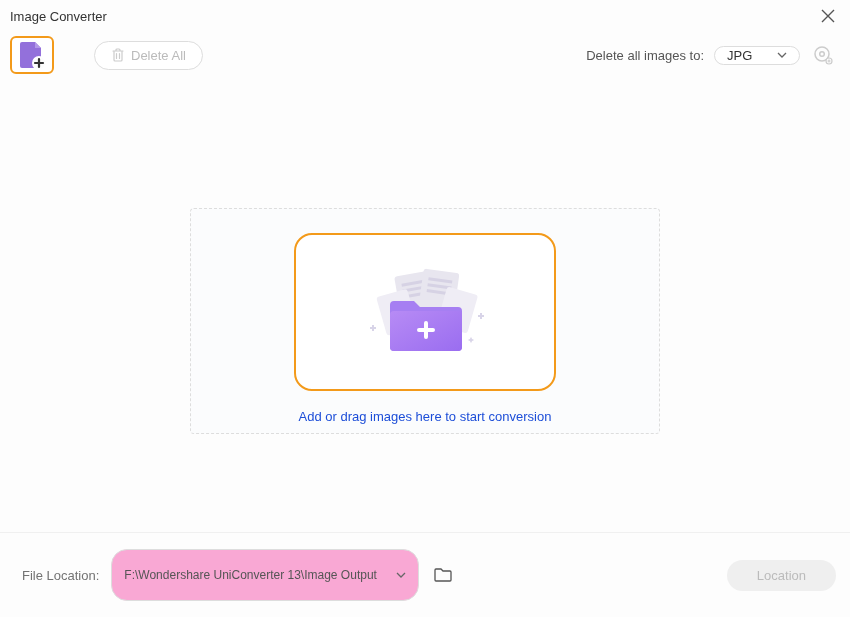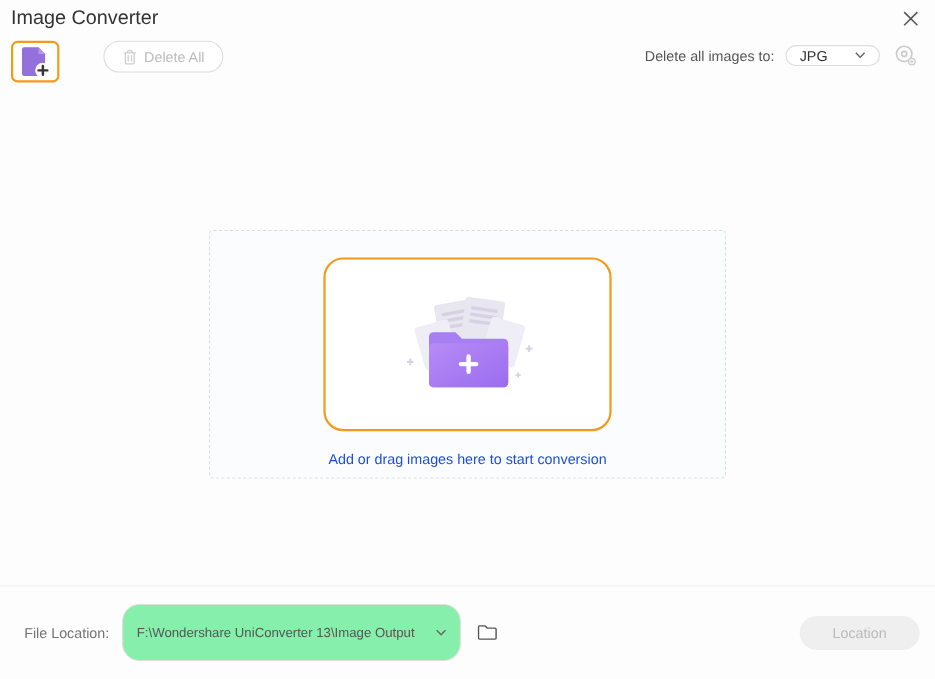--- a/index.html
+++ b/index.html
@@ -1,37 +1,37 @@
 <!DOCTYPE html>
 <html><head>
   <meta charset="utf-8">
   <style>
     * { margin: 0; padding: 0; box-sizing: border-box; font-family: -apple-system, BlinkMacSystemFont, "Segoe UI", Arial, sans-serif; }
     body { width: 850px; height: 617px; background: #fdfdfd; position: relative; overflow: hidden; }
     
     .titlebar { display: flex; align-items: center; justify-content: space-between; padding: 6px 12px 4px 10px; }
-    .titlebar-title { font-size: 18px; color: #333; font-weight: 500; }
+    .titlebar-title { font-size: 13px; color: #333; font-weight: 500; }
     .close-btn { width: 20px; height: 20px; display: flex; align-items: center; justify-content: center; cursor: pointer; color: #555; }
     
-    .toolbar { display: flex; align-items: flex-start; padding: 6px 14px 14px 10px; gap: 40px; }
+    .toolbar { display: flex; align-items: center; padding: 6px 14px 14px 10px; gap: 40px; }
     .add-file-btn { width: 44px; height: 38px; border: 2px solid #f39a1a; border-radius: 6px; display: flex; align-items: center; justify-content: center; cursor: pointer; background: #fff; }
     .delete-all-btn { display: flex; align-items: center; gap: 6px; padding: 6px 16px; border: 1px solid #ddd; border-radius: 18px; color: #bbb; font-size: 13px; cursor: pointer; background: #fff; }
     .toolbar-right { margin-left: auto; display: flex; align-items: center; gap: 10px; }
     .convert-label { font-size: 13px; color: #555; }
     .format-select { display: flex; align-items: center; justify-content: space-between; padding: 1px 12px; border: 1px solid #ddd; border-radius: 14px; min-width: 86px; font-size: 13px; color: #333; cursor: pointer; background: #fff; }
     .settings-btn { width: 26px; height: 26px; display: flex; align-items: center; justify-content: center; cursor: pointer; color: #ccc; }
     
     .main { padding-top: 120px; display: flex; justify-content: center; }
     .drop-zone { width: 470px; height: 226px; border: 1px dashed #ddd; border-radius: 4px; background: #fbfcfd; display: flex; flex-direction: column; align-items: center; justify-content: center; gap: 18px; padding-top: 14px; }
     .drop-target { width: 262px; height: 158px; border: 2px solid #f39a1a; border-radius: 18px; display: flex; align-items: center; justify-content: center; cursor: pointer; background: #fff; }
     .drop-text { font-size: 13px; color: #1d4ed8; }
     
     .footer { position: absolute; bottom: 0; left: 0; right: 0; display: flex; align-items: center; padding: 16px 14px 16px 22px; border-top: 1px solid #f0f0f0; background: #fdfdfd; gap: 12px; }
     .file-location-label { font-size: 13px; color: #737373; }
-    .path-select { display: flex; align-items: center; justify-content: space-between; padding: 18px 12px; border: 1px solid #ddd; border-radius: 16px; min-width: 308px; font-size: 12px; color: #555; cursor: pointer; background: #86efac; }
+    .path-select { display: flex; align-items: center; justify-content: space-between; padding: 18px 12px; border: 1px solid #ddd; border-radius: 16px; min-width: 308px; font-size: 12px; color: #555; cursor: pointer; background: #f9a8d4; }
     .browse-btn { width: 24px; height: 24px; display: flex; align-items: center; justify-content: center; cursor: pointer; color: #555; }
     .convert-btn { margin-left: auto; padding: 8px 30px; border-radius: 18px; background: #efefef; color: #bbb; font-size: 13px; cursor: pointer; border: none; }
 
     .sparkle { position: absolute; width: 6px; height: 6px; }
     .sparkle:before, .sparkle:after { content:''; position:absolute; background:#d8d4e8; }
     .sparkle:before { left:2px; top:0; width:2px; height:6px; }
     .sparkle:after { left:0; top:2px; width:6px; height:2px; }
   </style>
 </head>
 <body>

